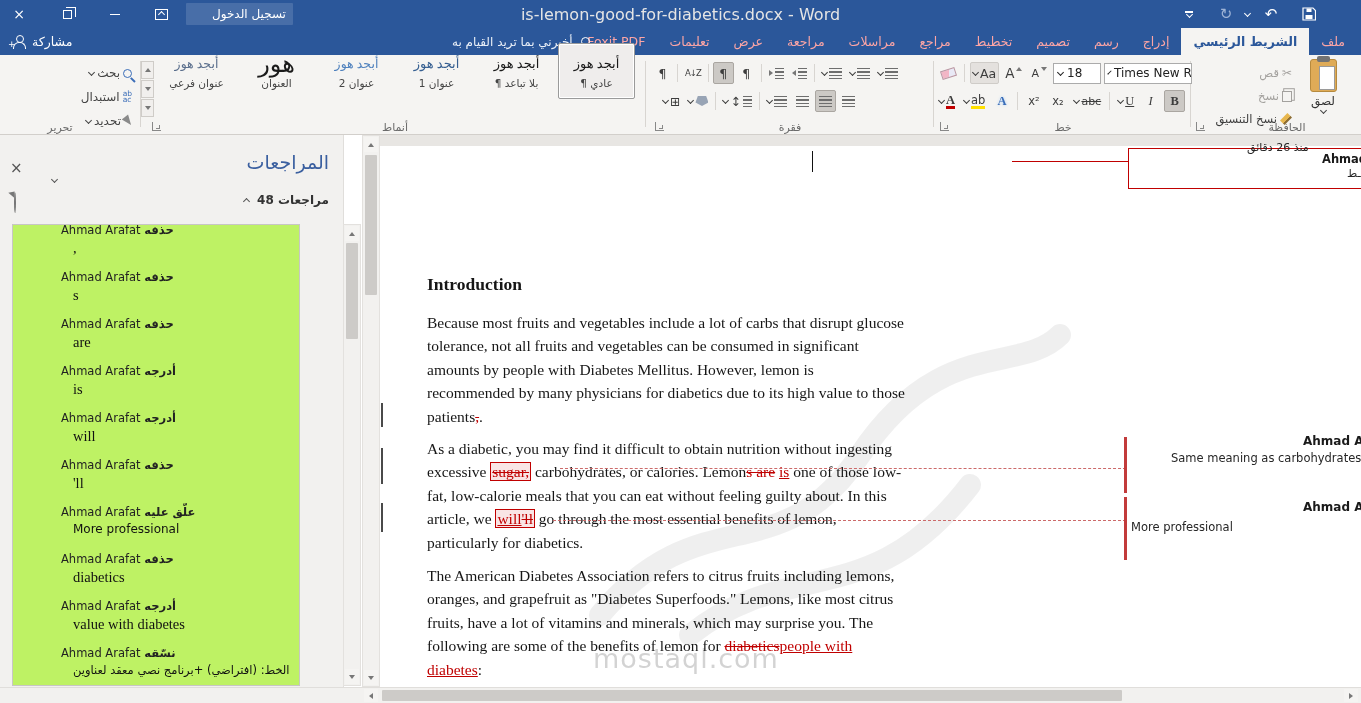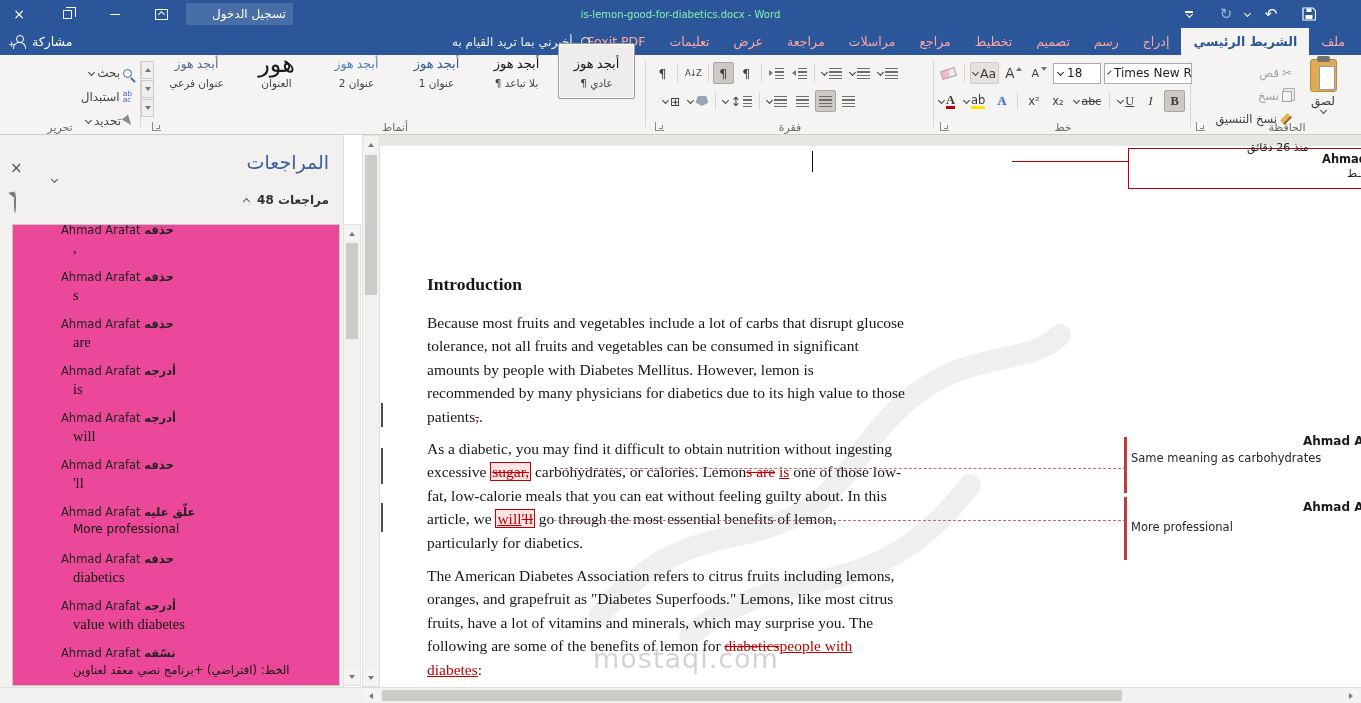--- a/index.html
+++ b/index.html
@@ -4,21 +4,21 @@
 <style>
   * { margin:0; padding:0; box-sizing:border-box; }
   html,body { width:1361px; height:703px; overflow:hidden; }
   body { position:relative; font-family:"DejaVu Sans","Liberation Sans",sans-serif; background:#fff; }
   .abs { position:absolute; }
   
   .titlebar { left:0; top:0; width:1361px; height:28px; background:#2b579a; color:#fff; }
   .tabsrow  { left:0; top:28px; width:1361px; height:27px; background:#2b579a; color:#fff; }
   .winbtn { top:0; height:28px; width:34px; display:flex; align-items:center; justify-content:center; color:#fff; font-size:14px; }
   .signin { background:rgba(255,255,255,.14); border-radius:1px; display:flex; align-items:center; justify-content:center; font-size:12px; color:#fff; }
-  .apptitle { top:0; height:28px; display:flex; align-items:center; font-size:10px; color:#86efac; white-space:nowrap;text-align:center; }
+  .apptitle { top:0; height:28px; display:flex; align-items:center; font-size:16px; color:#e5e5e5; white-space:nowrap;text-align:center; }
   .qat { top:0; height:28px; display:flex; align-items:center; justify-content:center; color:#fff; }
   .dim { color:#9db3d6; }
   .restore-ic { width:9px; height:9px; border:1px solid #fff; position:relative; }
   .restore-ic::after { content:""; position:absolute; left:2px; top:-4px; width:9px; height:9px; border:1px solid #fff; border-bottom:none; border-left:none; }
   .min-ic { width:10px; height:1px; background:#fff; }
   .ribdisp { width:13px; height:11px; border:1px solid #fff; position:relative; }
   .ribdisp::after { content:""; position:absolute; left:3.5px; top:2px; width:4px; height:4px; border-left:1.3px solid #fff; border-top:1.3px solid #fff; transform:rotate(45deg); }
   .cv { display:inline-block; width:5px; height:5px; border-right:1.3px solid currentColor; border-bottom:1.3px solid currentColor; transform:rotate(45deg); margin-top:-2px; }
   .cvu { transform:rotate(-135deg); margin-top:3px; }
   .qcust { display:flex; flex-direction:column; align-items:center; gap:1px; }
@@ -68,21 +68,21 @@
   .sscroll { display:flex; flex-direction:column; gap:1px; }
   .sscroll .sb { width:13px; height:18px; border:1px solid #cfccc8; background:#f1efed; display:flex; align-items:center; justify-content:center; }
   .tri-u { width:0;height:0;border-left:3.5px solid transparent;border-right:3.5px solid transparent;border-bottom:4.5px solid #777; }
   .tri-d { width:0;height:0;border-left:3.5px solid transparent;border-right:3.5px solid transparent;border-top:4.5px solid #777; }
   .tri-l { width:0;height:0;border-top:3.5px solid transparent;border-bottom:3.5px solid transparent;border-right:4.5px solid #777; }
   .tri-r { width:0;height:0;border-top:3.5px solid transparent;border-bottom:3.5px solid transparent;border-left:4.5px solid #777; }
   
   .revpane { left:0; top:135px; width:344px; height:552px; background:#f2f1ef; border-right:1px solid #e0dedb; }
   .revtitle { color:#3a5f9f; font-size:19px; }
   .revcount { font-size:12px; font-weight:bold; color:#333; }
-  .revlist { position:absolute; left:12px; top:89px; width:328px; height:462px; background:#ec4899; border:1px solid #c8c6c4; overflow:hidden; }
+  .revlist { position:absolute; left:12px; top:89px; width:288px; height:462px; background:#bef264; border:1px solid #c8c6c4; overflow:hidden; }
   .rev { height:47px; padding:6px 0 0 48px; }
   .rev .hd { font-size:11.5px; color:#222; white-space:nowrap; }
   .rev .hd b { font-size:11.5px; }
   .rev .tx { margin:3px 0 0 12px; font-family:"Liberation Serif","DejaVu Serif",serif; font-size:14.5px; color:#111; white-space:nowrap; }
   .rev .tx.sm { font-family:"DejaVu Sans","Liberation Sans",sans-serif; font-size:12px; }
   .rev .tx.ar { font-family:"DejaVu Sans","Liberation Sans",sans-serif; font-size:11.5px; direction:rtl; text-align:left; }
   .refresh { width:12px; height:12px; border:1.6px solid #777; border-radius:50%; border-top-color:transparent; position:relative; }
   .refresh::after { content:""; position:absolute; right:-2px; top:-2px; width:0; height:0; border-left:4px solid transparent; border-right:4px solid transparent; border-bottom:5px solid #777; transform:rotate(40deg); }
   
   .sbv { background:#f2f1ef; border:1px solid #e3e1de; }
@@ -507,16 +507,16 @@
   <div class="dash" style="left:173px; top:385px; width:573px;"></div>
   <div class="bracket" style="left:744px; top:302px; height:56px;"></div>
   <div class="bracket" style="left:744px; top:362px; height:63px;"></div>
 
   <div class="balloon" style="left:748px; top:13px; width:260px; height:41px;"></div>
   <div class="cmt-author" style="left:942px; top:17px; font-size:11.5px;">Ahmad Arafat</div>
   <div class="cmt-text" style="left:867px; top:6px; font-size:11px;">منذ 26 دقائق</div>
   <div class="cmt-text" style="left:967px; top:32px; font-size:11px;">ـط</div>
 
   <div class="cmt-author" style="left:923px; top:299px;">Ahmad Arafat</div>
-  <div class="cmt-text" style="left:751px; top:316px;">Same meaning as carbohydrates</div>
+  <div class="cmt-text" style="left:791px; top:316px;">Same meaning as carbohydrates</div>
   <div class="cmt-author" style="left:923px; top:365px;">Ahmad Arafat</div>
   <div class="cmt-text" style="left:751px; top:385px;">More professional</div>
 </div>
 
 </body></html>

